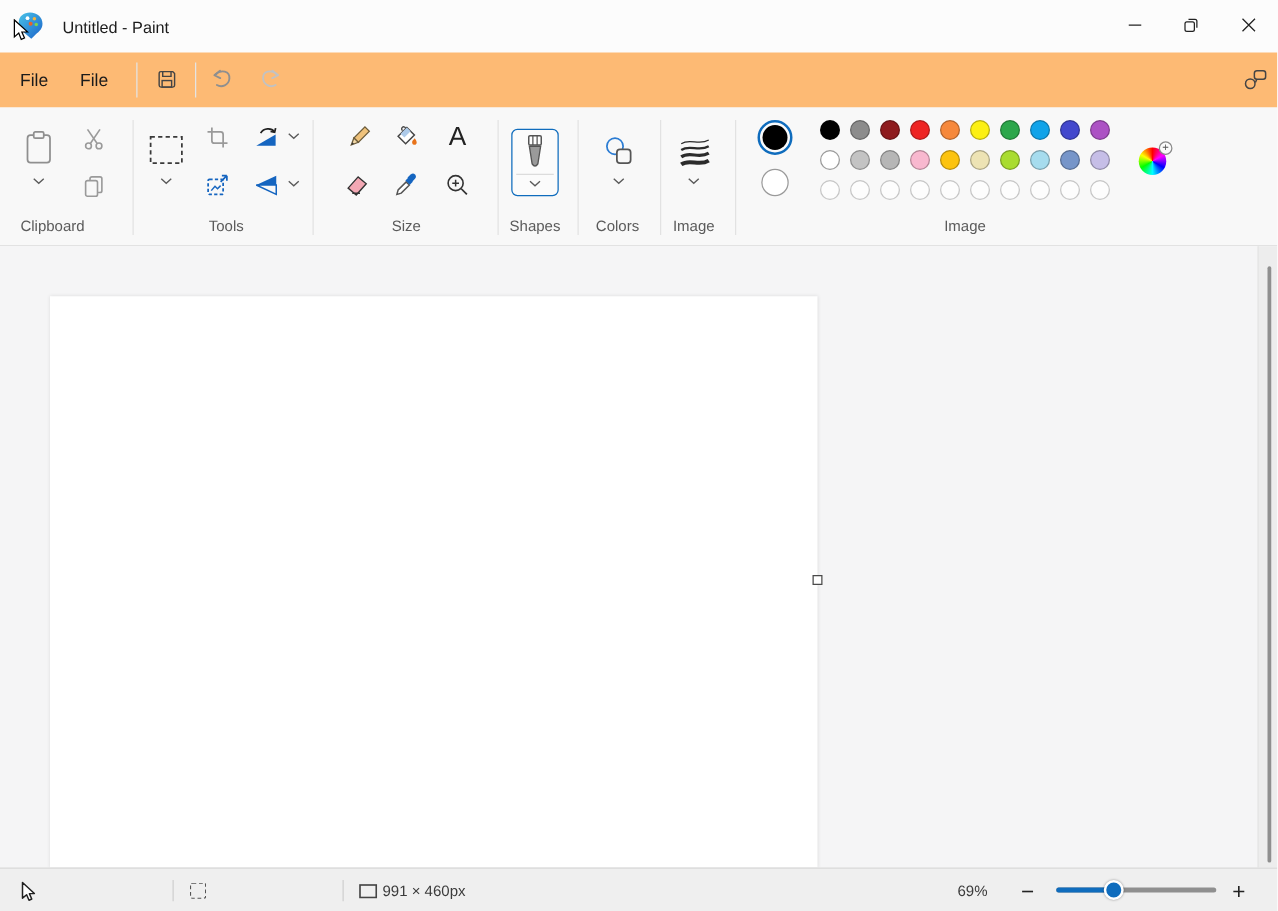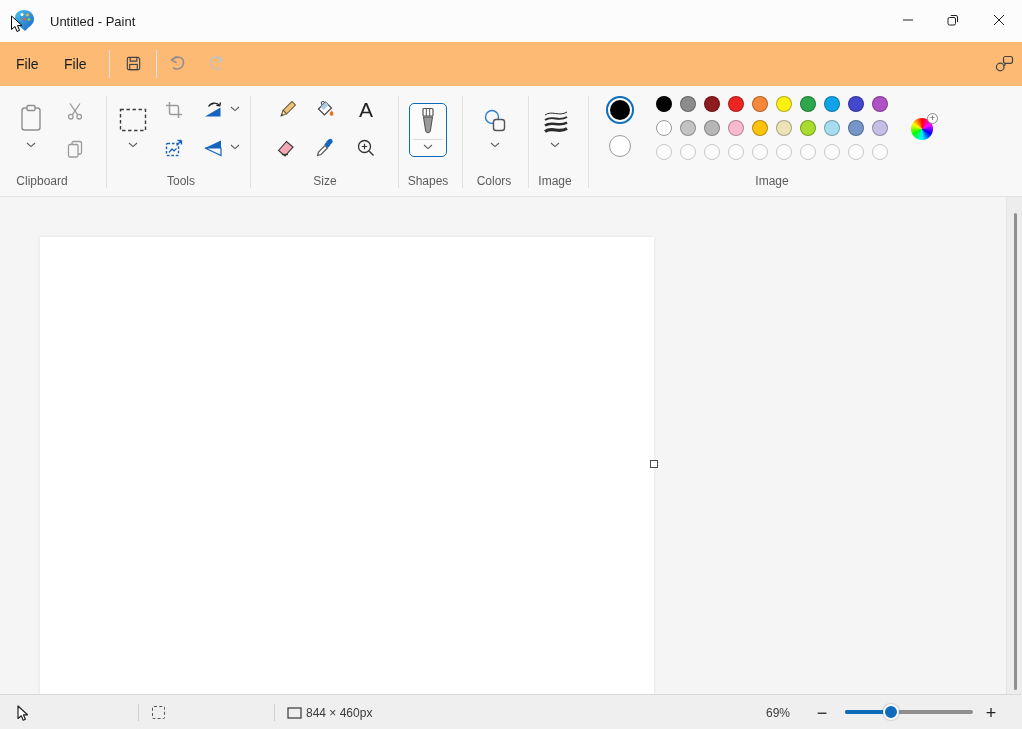--- a/index.html
+++ b/index.html
@@ -358,21 +358,21 @@
   <div class="statusbar">
     <svg class="abs" style="left:14px; top:9px" width="15" height="18" viewBox="0 0 15 18">
       <path d="M4 2 L4 14.5 L7.3 11.8 L9.2 16.2 L11.4 15.2 L9.5 10.9 L13.5 10.8 Z" fill="#fff" stroke="#222" stroke-width="1.2" stroke-linejoin="round"></path>
     </svg>
     <div class="sb-sep" style="left:138px"></div>
     <div class="sel-ind"></div>
     <div class="sb-sep" style="left:274px"></div>
     <svg class="abs" style="left:286px; top:11px" width="16" height="13" viewBox="0 0 16 13">
       <rect x="2" y="2" width="13" height="10" fill="none" stroke="#444" stroke-width="1.3"></rect>
     </svg>
-    <span class="sb-text" style="left:306px; top:11px">844 × 460px</span>
+    <span class="sb-text" style="left:306px; top:11px">991 × 460px</span>
 
     <span class="sb-text" style="left:766px; top:11px">69%</span>
     <button class="zoom-btn" style="left:808px">−</button>
     <div class="slider-track">
       <div class="slider-fill"></div>
     </div>
     <div class="slider-thumb"></div>
     <button class="zoom-btn" style="left:977px">+</button>
   </div>
 

